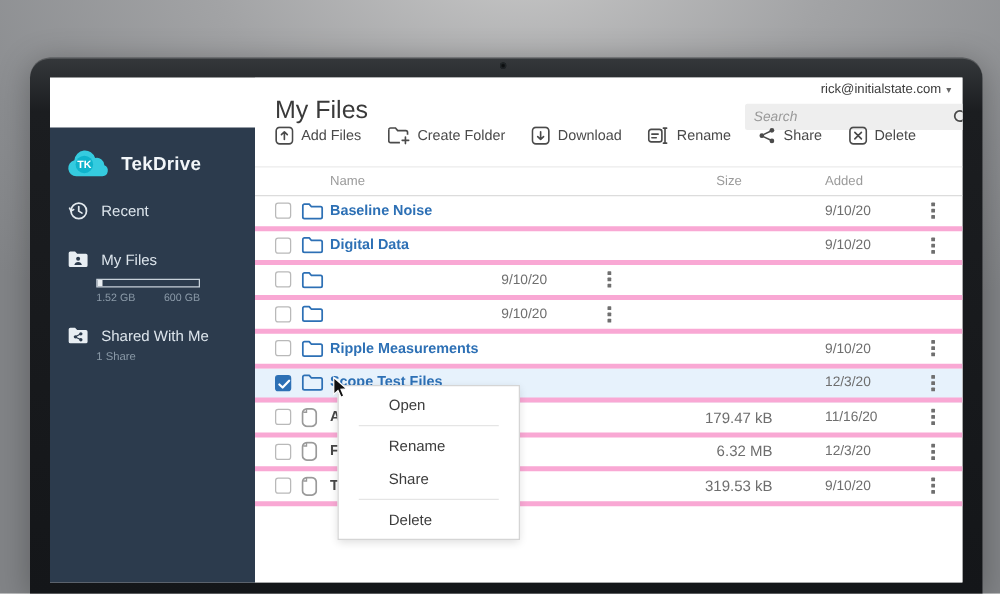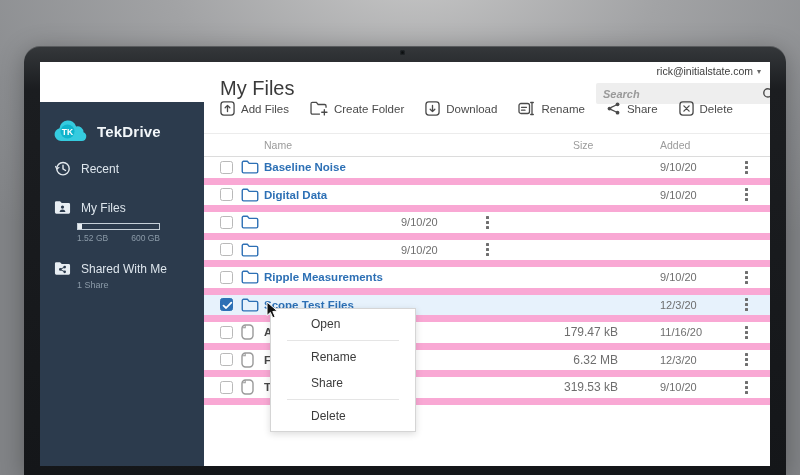--- a/index.html
+++ b/index.html
@@ -25,35 +25,35 @@
   .storage-labels { display:flex; justify-content:space-between; margin-top:3px; font-size:8.5px; color:#8b9aa8; }
   .sub-label { position:absolute; left:37px; font-size:9px; color:#8b9aa8; }
   .add-files-btn { position:absolute; left:10px; top:370px; width:106px; height:30px; background:#3b7fc4; border:none; border-radius:3px;
     color:#fff; font-size:12px; font-weight:bold; font-family:"Liberation Sans",sans-serif; display:flex; align-items:center; justify-content:center; gap:7px; cursor:pointer; }
   
   .main { position:relative; flex:1; height:100%; background:#fff; }
   .account { position:absolute; top:3px; right:9px; font-size:10.5px; color:#3c3c3c; display:flex; align-items:center; gap:4px; }
   .caret { font-size:8px; color:#666; }
   .page-title { position:absolute; left:16px; top:15px; font-size:20px; font-weight:500; color:#3a3a3a; }
   .search-box { position:absolute; left:392px; top:21px; width:187px; height:21px; background:#eeeeee; border-radius:2px; display:flex; align-items:center; padding:0 7px; }
-  .search-box input { flex:1; border:none; background:transparent; outline:none; font-size:11px; font-style:italic; color:#555; font-family:"Liberation Sans",sans-serif;font-weight:bold; }
+  .search-box input { flex:1; border:none; background:transparent; outline:none; font-size:11px; font-style:italic; color:#555; font-family:"Liberation Sans",sans-serif; }
   .search-box input::placeholder { color:#999; }
   .toolbar { position:absolute; left:16px; top:39px; display:flex; align-items:center; gap:21px; }
   .tb-btn { display:flex; align-items:center; gap:6px; font-size:11.5px; color:#4a4a4a; cursor:pointer; }
   .divider-top { position:absolute; left:0; top:71px; width:100%; border-top:1px solid #ececec; }
   
   .thead { position:absolute; left:0; top:72px; width:100%; height:23px; display:flex; align-items:center; padding-left:16px;
     border-bottom:1px solid #dcdcdc; font-size:10.5px; color:#9b9b9b; }
   .th-name { margin-left:44px; flex:1; }
   .th-size { width:100px; padding-left:55px; }
   .th-gap { width:42px; }
   .th-added { width:62px; }
   .th-end { width:48px; }
   .rows { position:absolute; left:0; top:95px; width:100%; }
-  .row { display:flex; align-items:center; height:27.5px; padding-left:16px; border-bottom:7px solid #f9a8d4; }
+  .row { display:flex; align-items:center; height:27.5px; padding-left:16px; border-bottom:4px solid #f9a8d4; }
   .row.selected { background:#e7f2fc; }
   .cb { width:13px; height:13px; border:1px solid #b9b9b9; border-radius:2.5px; flex:none; background:#fff; position:relative; cursor:pointer; }
   .cb.checked { background:#2d70b5; border-color:#2d70b5; }
   .cb.checked svg { position:absolute; left:1px; top:2px; }
   .row-icon { margin-left:8px; width:18px; flex:none; display:flex; align-items:center; }
   .row-name { margin-left:5px; flex:1; font-size:11.5px; font-weight:bold; color:#2d70b5; white-space:nowrap; overflow:hidden; }
   .row-name.file { color:#474747; }
   .row-size { width:100px; text-align:right; font-size:12px; color:#6e6e6e; flex:none; }
   .row-gap { width:42px; flex:none; }
   .row-added { width:62px; font-size:11px; color:#6e6e6e; flex:none; }

